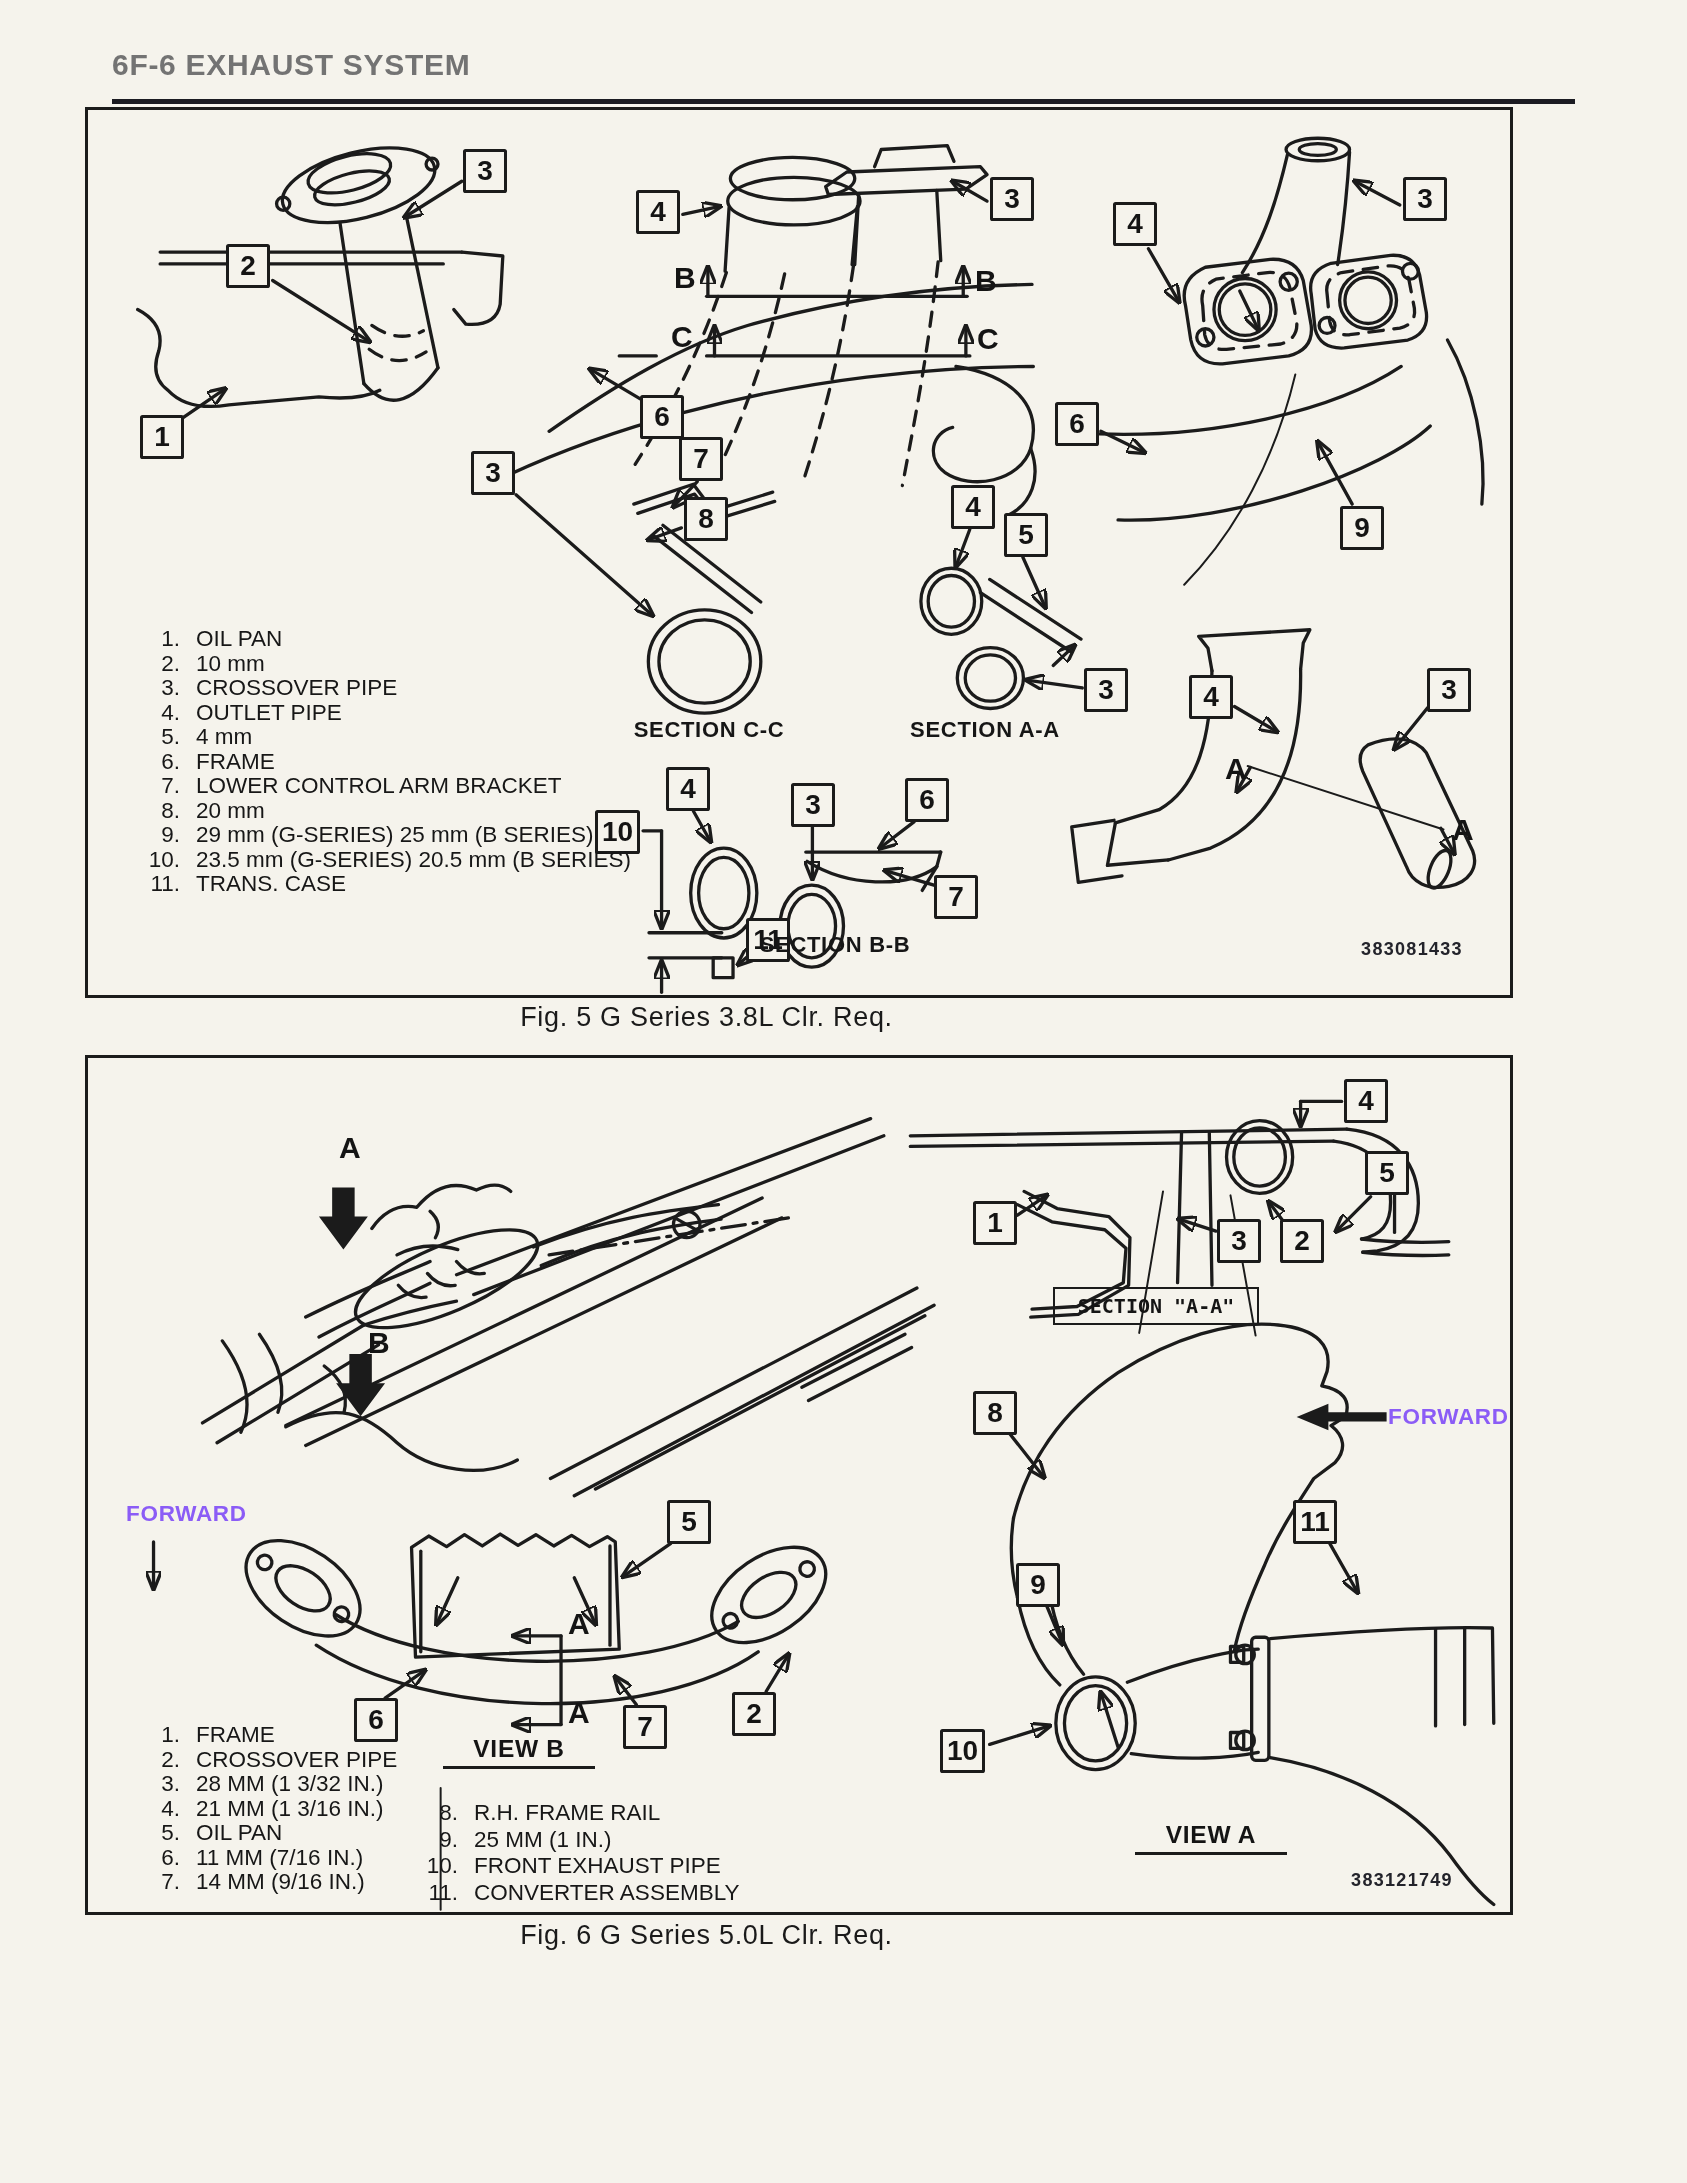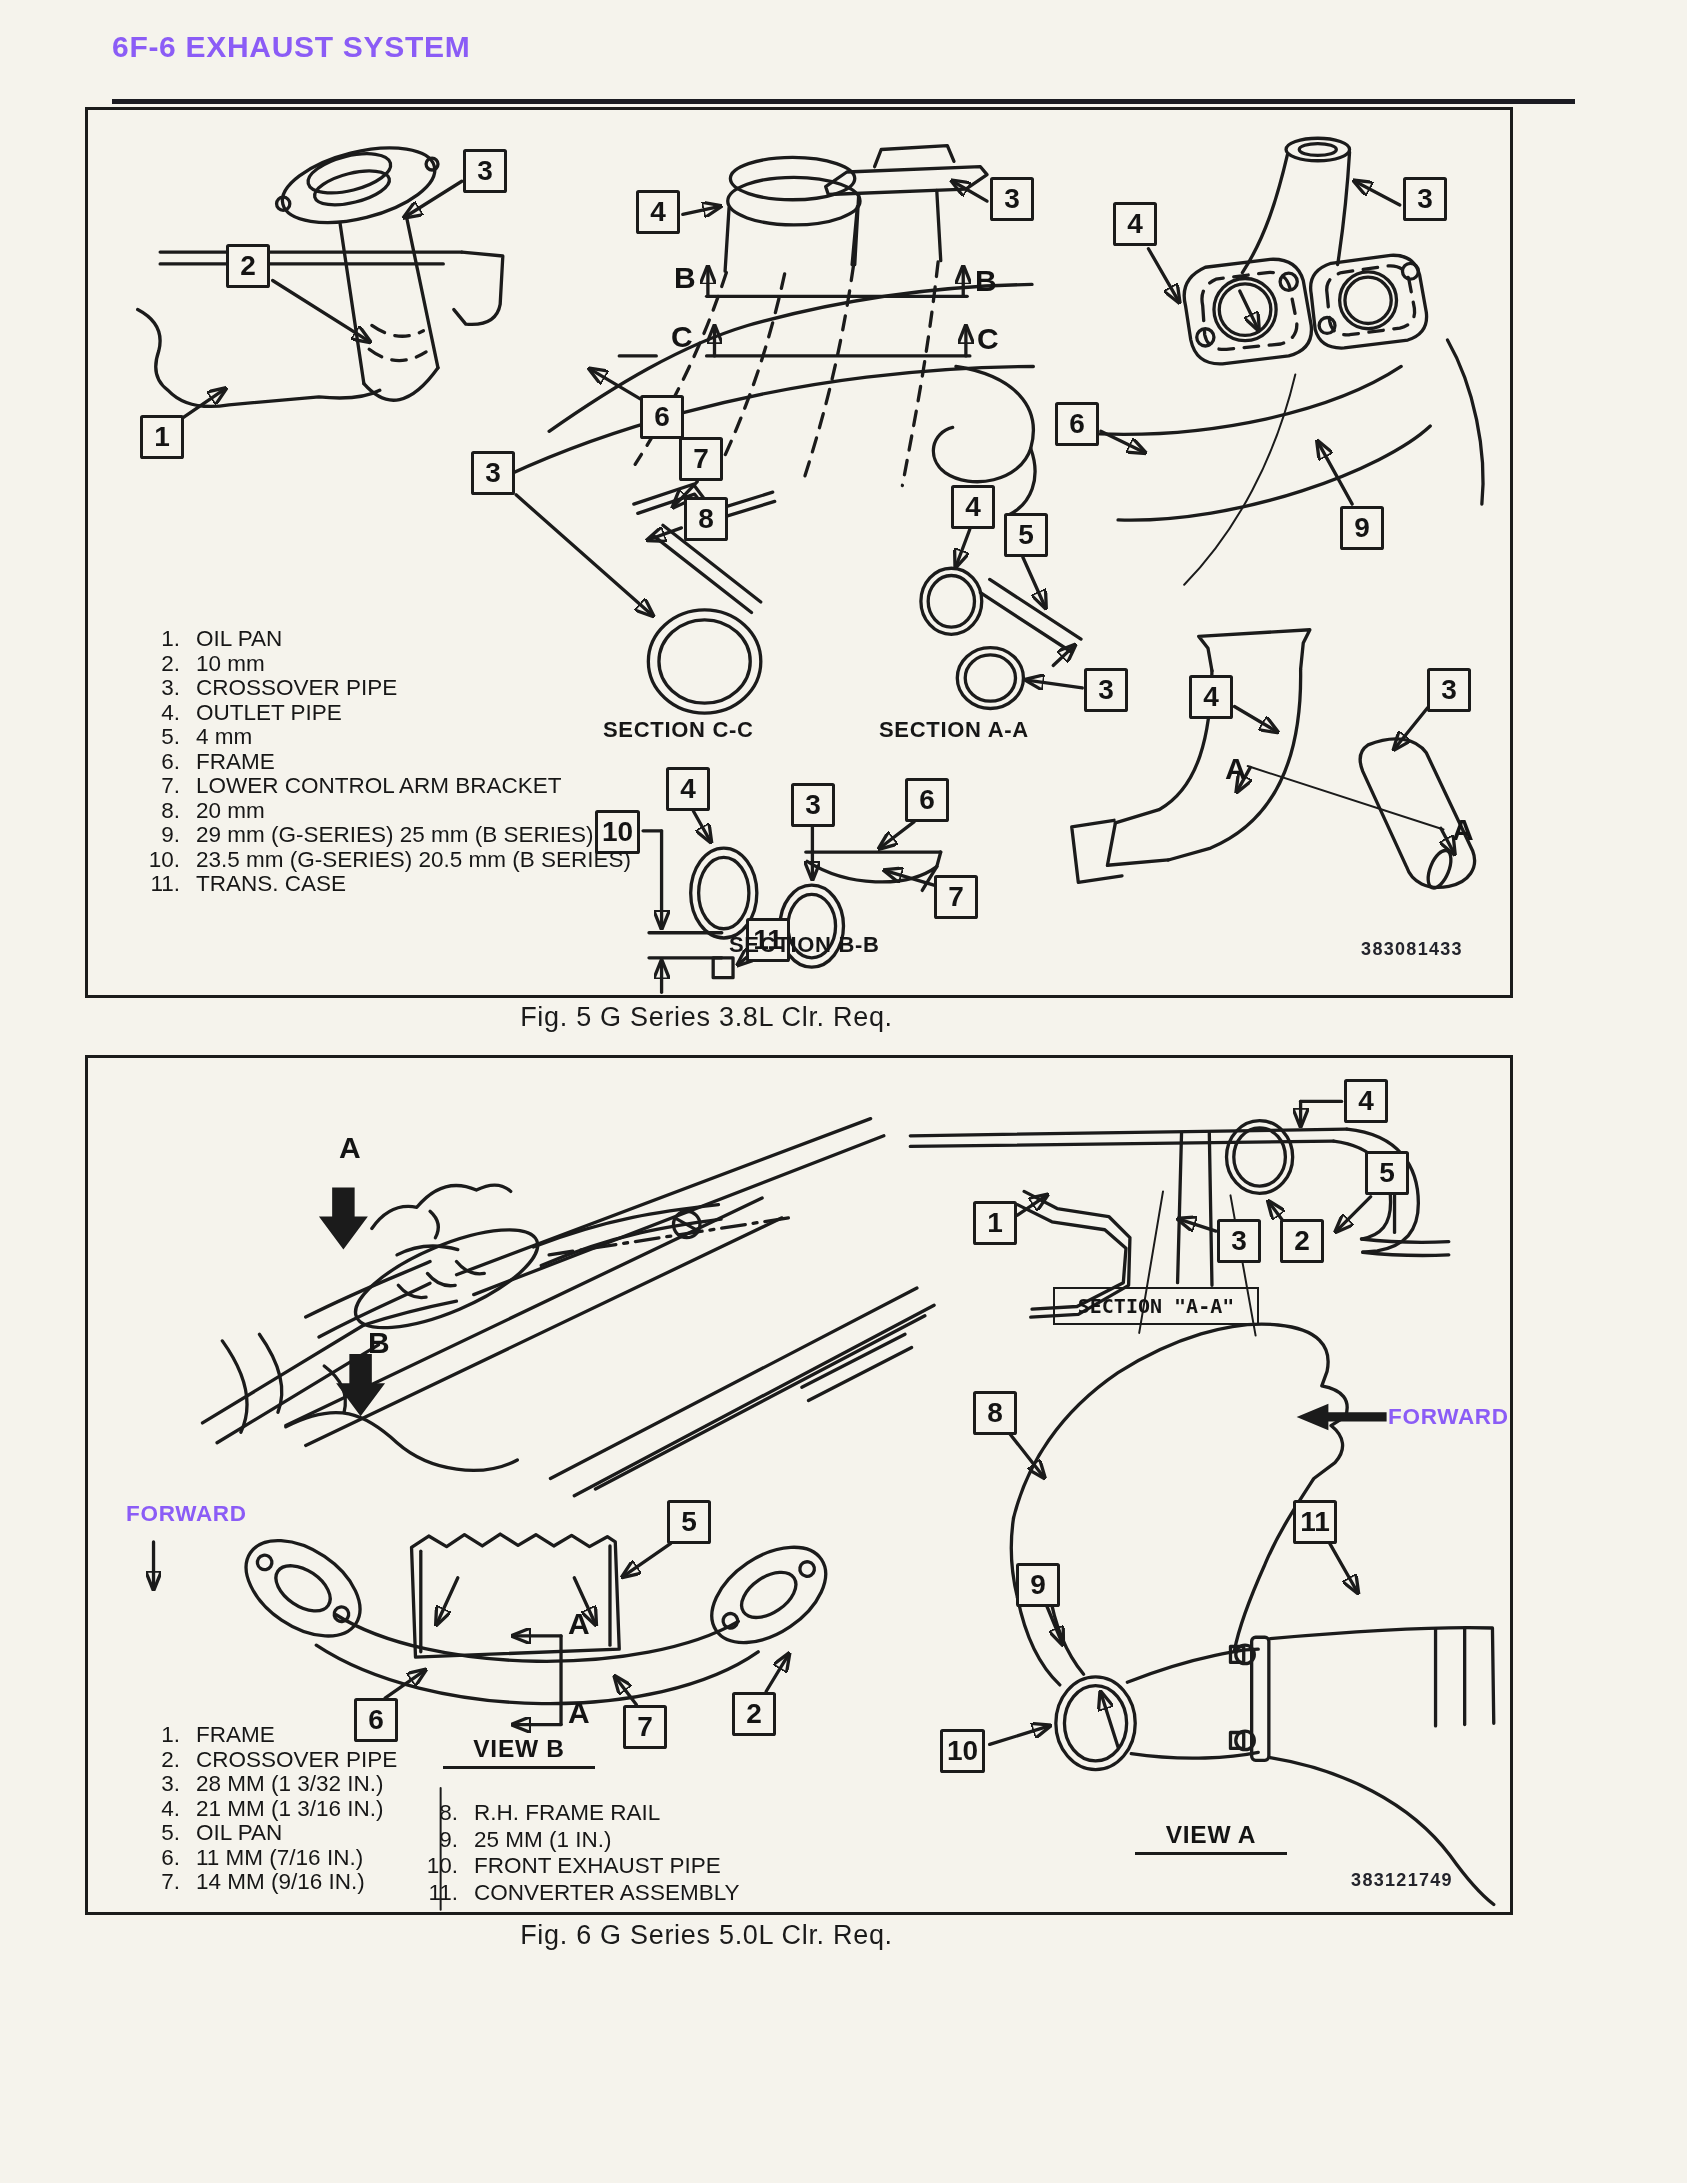--- a/index.html
+++ b/index.html
@@ -6,29 +6,29 @@
   body{width:1687px;height:2183px;position:relative;background:#f5f3ec;
        font-family:"Liberation Sans",sans-serif;overflow:hidden}
   #art{position:absolute;left:0;top:0;z-index:1}
   #art path,#art ellipse,#art circle,#art rect{stroke:#1b1b1b;stroke-width:5;fill:none;
        stroke-linecap:round;stroke-linejoin:round}
   #art .t{stroke-width:3}
   #art .d{stroke-dasharray:22 16}
   #art .dd{stroke-dasharray:36 12 6 12}
   #art .f{fill:#1b1b1b;stroke:none}
   #art .ar{marker-end:url(#ah)}
-  .hd{position:absolute;left:112px;top:30px;font:700 30px "Liberation Sans",sans-serif;
-      color:#8b5cf6;letter-spacing:0.7px;z-index:2}
+  .hd{position:absolute;left:112px;top:48px;font:700 30px "Liberation Sans",sans-serif;
+      color:#737373;letter-spacing:0.7px;z-index:2}
   .rule{position:absolute;left:112px;top:99px;width:1463px;height:5.3px;background:#1b1b22;z-index:2}
   .frame{position:absolute;box-sizing:border-box;border:3.3px solid #1b1b1b;z-index:2;background:transparent}
   .co{position:absolute;box-sizing:border-box;min-width:44px;height:44px;padding:0 4px;
       border:3.3px solid #1b1b1b;border-radius:2.6px;background:#f5f3ec;color:#141414;
       font:700 28px/37px "Liberation Sans",sans-serif;text-align:center;z-index:3}
   .lt{position:absolute;color:#141414;font:700 30px/30px "Liberation Sans",sans-serif;z-index:3}
-  .slabel{position:absolute;width:212px;text-align:left;font:600 22px "Liberation Sans",sans-serif;
+  .slabel{position:absolute;width:212px;text-align:center;font:600 22px "Liberation Sans",sans-serif;
       letter-spacing:0.7px;color:#161616;z-index:3}
   .plist{position:absolute;color:#171717;font:400 22.5px/24.5px "Liberation Sans",sans-serif;z-index:3}
   .plist.c2{line-height:26.5px}
   .prow{display:flex;white-space:nowrap}
   .prow .n{width:53px;text-align:right;margin-right:16px;flex:none}
   .caption{position:absolute;left:0;width:1413px;text-align:center;
       font:400 27px "Liberation Sans",sans-serif;color:#1a1a1a;letter-spacing:0.7px;z-index:3}
   .pn{position:absolute;width:198px;text-align:center;font:700 18px "Liberation Sans",sans-serif;
       letter-spacing:1.3px;color:#23232b;z-index:3}
   .vlabel{position:absolute;text-align:center;font:700 24.5px "Liberation Sans",sans-serif;

